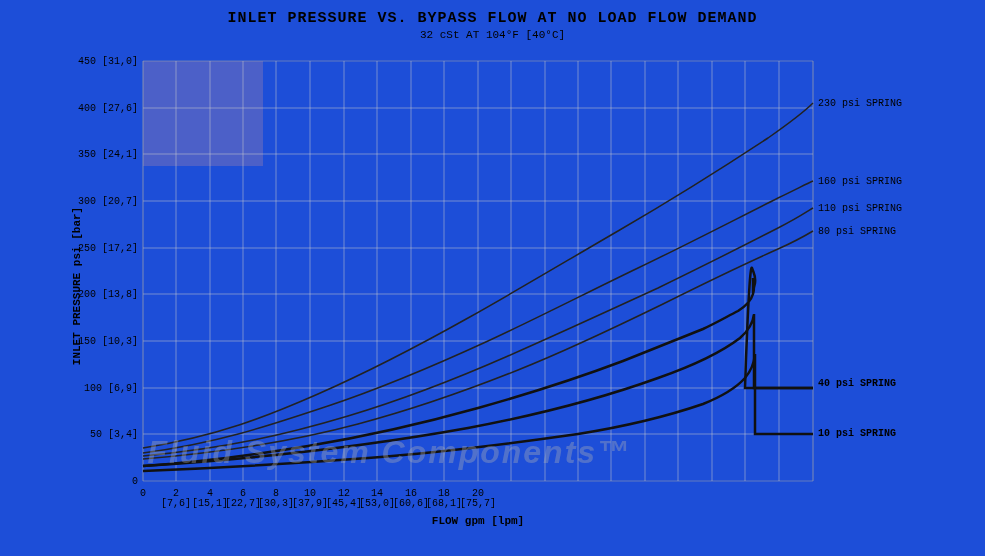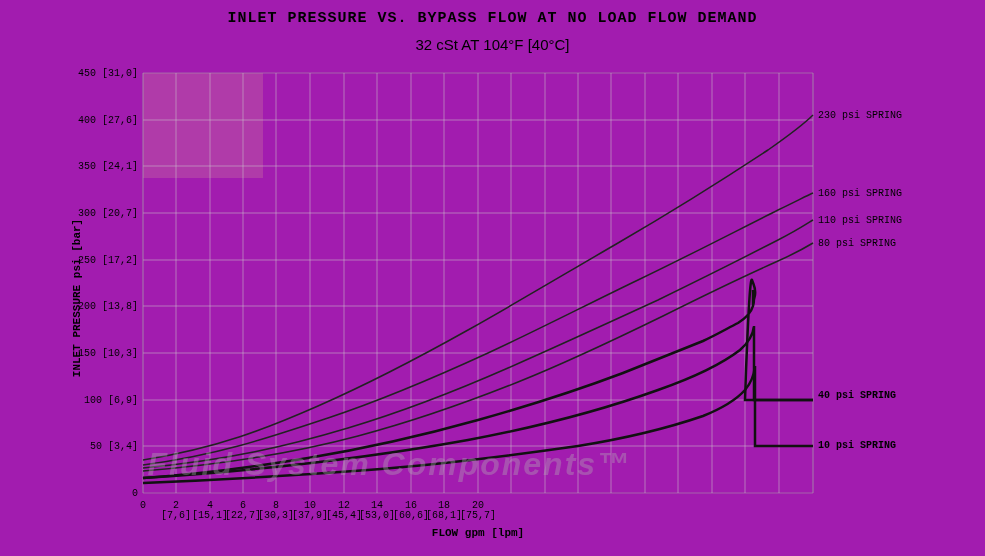--- a/index.html
+++ b/index.html
@@ -7,39 +7,39 @@
       width: 985px;
       height: 556px;
       background: #fff;
       font-family: Arial, sans-serif;
       overflow: hidden;
     }
     .chart-container {
       width: 985px;
       height: 556px;
       position: relative;
-      background: #a21caf;
+      background: #1d4ed8;
       display: flex;
       flex-direction: column;
       align-items: center;
     }
     .title-area {
       text-align: center;
       margin-top: 10px;
     }
     .main-title {
       font-size: 15px;
       font-weight: bold;
       letter-spacing: 1px;
       font-family: 'Courier New', monospace;
     }
     .sub-title {
-      font-size: 15px;
-      font-family: Liberation Sans, sans-serif;
-      margin-top: 9px;
+      font-size: 11px;
+      font-family: Liberation Mono, monospace;
+      margin-top: 2px;
     }
     .chart-area {
       position: relative;
       margin-top: 5px;
       margin-left: 50px;
     }
     svg.chart-svg {
       display: block;
     }
     .watermark {

